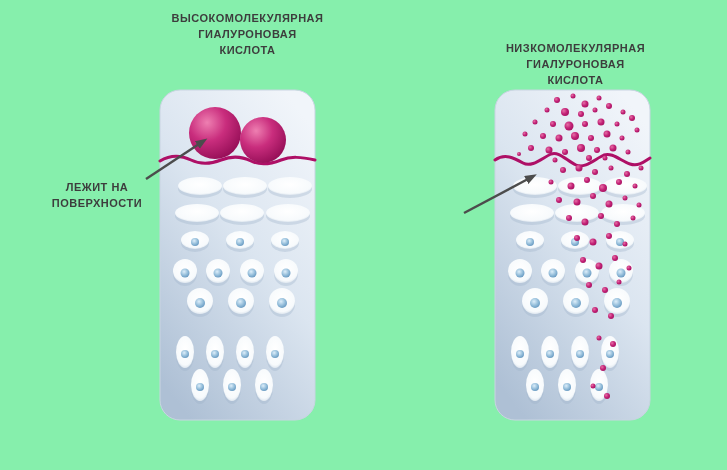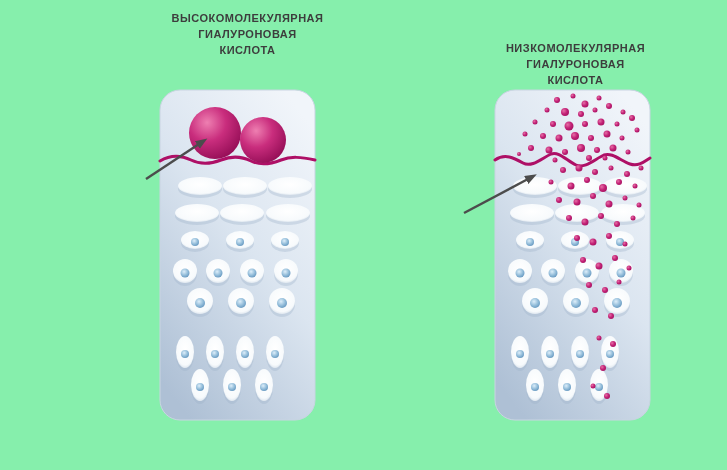--- a/index.html
+++ b/index.html
@@ -280,14 +280,16 @@
     <path d="M146,179 L199,144" fill="none" stroke="#4c4c4c" stroke-width="2.4" marker-end="url(#arrowHead)"></path>
     <path d="M464,213 L528,179" fill="none" stroke="#4c4c4c" stroke-width="2.4" marker-end="url(#arrowHead)"></path>
   </svg>
 
   <div class="caption title-left">ВЫСОКОМОЛЕКУЛЯРНАЯ
 ГИАЛУРОНОВАЯ
 КИСЛОТА</div>
   <div class="caption title-right">НИЗКОМОЛЕКУЛЯРНАЯ
 ГИАЛУРОНОВАЯ
 КИСЛОТА</div>
+  <div class="caption label-left">ЛЕЖИТ НА
+ПОВЕРХНОСТИ</div>
 
 </div>
 
 </body></html>

